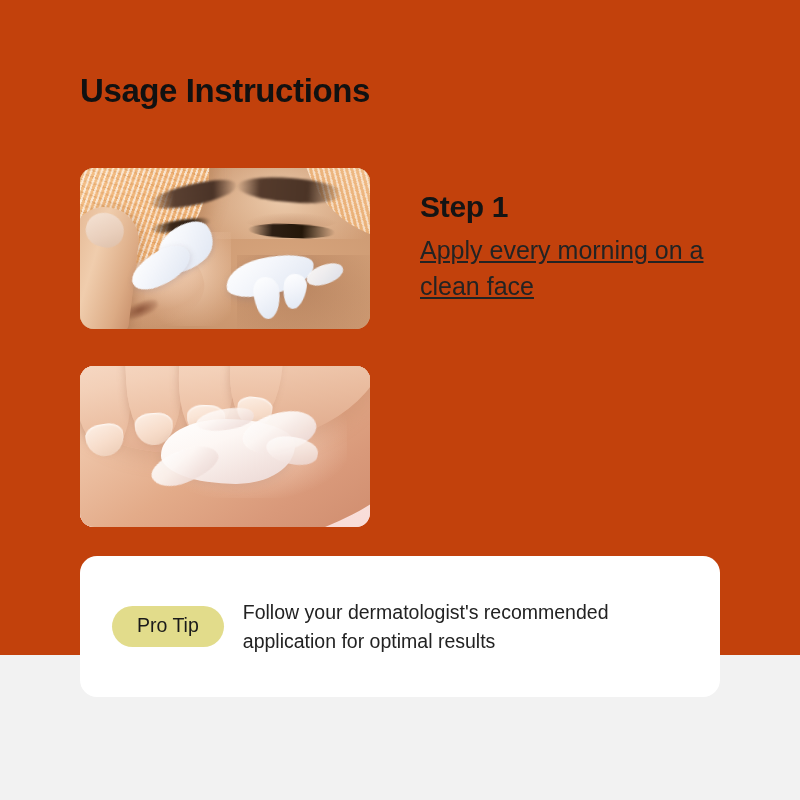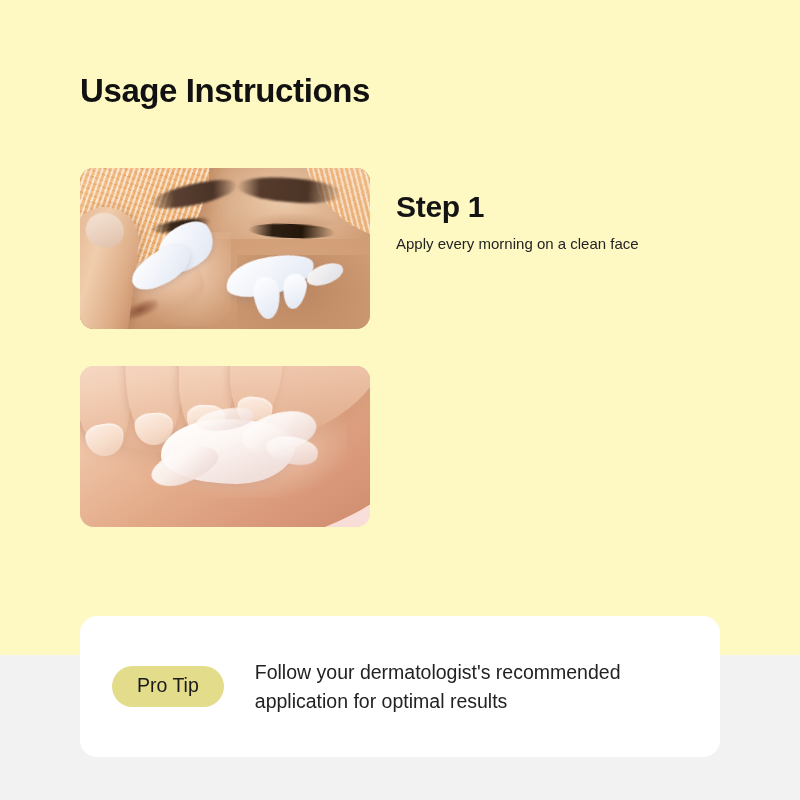--- a/index.html
+++ b/index.html
@@ -13,21 +13,21 @@
   body {
     background: #f2f2f2;
     font-family: "Liberation Sans", sans-serif;
     -webkit-font-smoothing: antialiased;
   }
 
   .page {
     position: relative;
     width: 800px;
     height: 655px;
-    background: #fef9c3;
+    background: #c2410c;
   }
 
   
   .page-title {
     position: absolute;
     left: 80px;
     top: 72px;
     font-size: 33px;
     font-weight: 700;
     letter-spacing: -0.4px;
@@ -53,52 +53,53 @@
     height: 161px;
     border-radius: 14px;
     overflow: hidden;
     flex: 0 0 auto;
     background: #e8d9c6;
   }
 
   .step-text {
     padding-left: 26px;
     padding-top: 22px;
+    margin-left: 24px;
   }
 
   .step-heading {
     font-size: 30px;
     font-weight: 700;
     letter-spacing: -0.3px;
     color: #141414;
     line-height: 1.1;
   }
 
   .step-desc {
     margin-top: 10px;
-    font-size: 15px;
+    font-size: 25px;
     font-weight: 400;
     color: #232323;
     line-height: 1.42;
     max-width: 300px;
+    text-decoration: underline;
   }
 
   
   .tip-card {
     position: absolute;
     left: 80px;
-    top: 616px;
+    top: 556px;
     width: 640px;
     height: 141px;
     background: #ffffff;
     border-radius: 17px;
     display: flex;
     align-items: center;
     padding: 0 32px;
-    gap: 12px;
   }
 
   .tip-badge {
     flex: 0 0 auto;
     background: #e2dc8b;
     color: #1a1a1a;
     font-size: 19.5px;
     font-weight: 400;
     border-radius: 999px;
     padding: 9px 25px 11px 25px;

